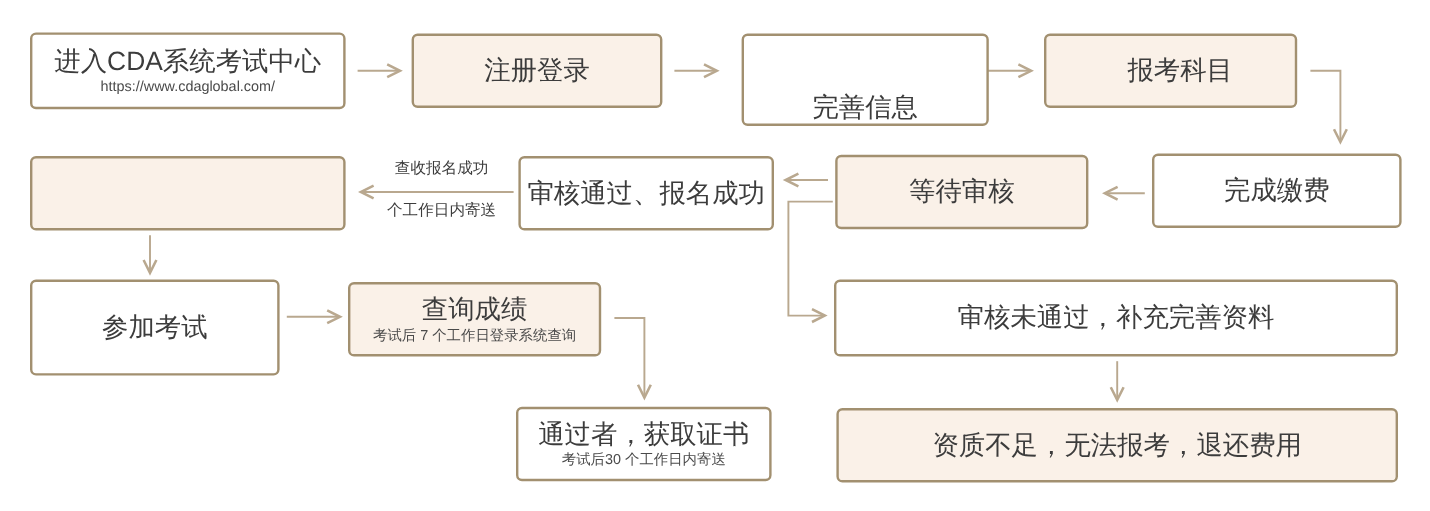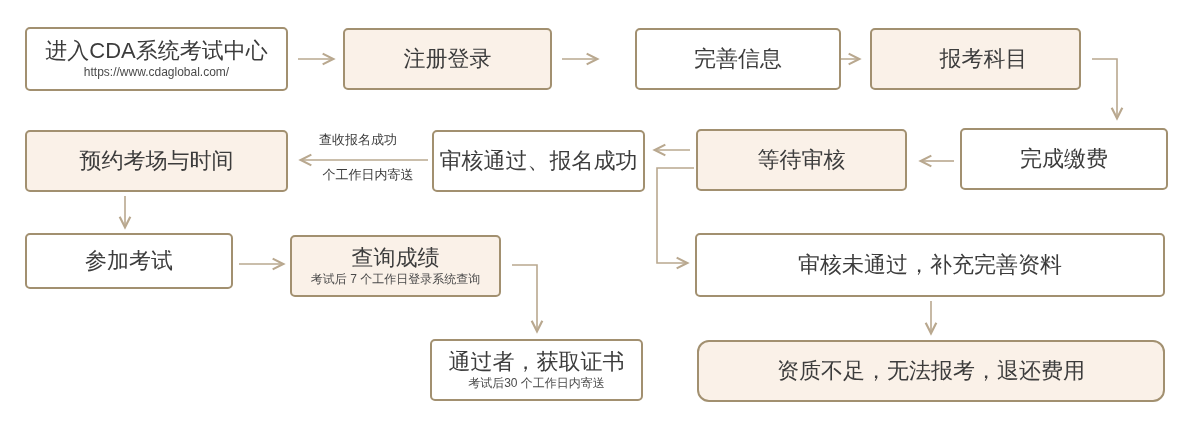--- a/index.html
+++ b/index.html
@@ -25,32 +25,32 @@
   .node.cream{background:var(--cream);}
   .node .title{font-size:22px;font-weight:500;color:var(--ink);line-height:1.25;white-space:nowrap;}
   .node .subtitle{font-size:12px;font-weight:400;color:var(--sub);line-height:1.3;white-space:nowrap;}
   .edge-label{
     position:absolute;z-index:2;width:130px;text-align:center;
     font-size:13px;color:var(--ink);line-height:1;white-space:nowrap;
   }
   
   #n-enter   {left:25px;  top:27px;  width:263px; height:64px;}
   #n-register{left:343px; top:28px;  width:209px; height:62px;}
-  #n-info    {left:635px; top:28px;  width:206px; height:62px;}
+  #n-info    {left:618px; top:28px;  width:206px; height:77px;justify-content:flex-end;}
   #n-subject {left:870px; top:28px;  width:211px; height:62px;padding-left:16px;}
   #n-book    {left:25px;  top:130px; width:263px; height:62px;}
   #n-approved{left:432px; top:130px; width:213px; height:62px;}
   #n-wait    {left:696px; top:129px; width:211px; height:62px;}
   #n-pay     {left:960px; top:128px; width:208px; height:62px;}
-  #n-exam    {left:25px;  top:233px; width:208px; height:56px;}
+  #n-exam    {left:25px;  top:233px; width:208px; height:80px;}
   #n-score   {left:290px; top:235px; width:211px; height:62px;align-items:center;}
   #n-reject  {left:695px; top:233px; width:470px; height:64px;}
   #n-cert    {left:430px; top:339px; width:213px; height:62px;}
-  #n-refund  {left:697px; top:340px; width:468px; height:62px;border-radius:12px;}
-  #lbl-mail-1{left:293px; top:133px;text-align:center;}
+  #n-refund  {left:697px; top:340px; width:468px; height:62px;}
+  #lbl-mail-1{left:303px; top:133px;text-align:center;}
   #lbl-mail-2{left:303px; top:168px;}
 </style>
 </head>
 <body>
 
 <div id="canvas">
 
   <svg class="arrows" width="1192" height="426" viewBox="0 0 1192 426" aria-hidden="true">
     <defs>
       <marker id="arr" viewBox="0 0 12 12" refX="9" refY="6" markerWidth="10" markerHeight="10" orient="auto">
@@ -94,21 +94,20 @@
 
   <div class="node cream" id="n-wait">
     <span class="title">等待审核</span>
   </div>
 
   <div class="node" id="n-approved">
     <span class="title">审核通过、报名成功</span>
   </div>
 
   <div class="node cream" id="n-book">
-    <span class="title">预约考场与时间</span>
   </div>
 
   <div class="node" id="n-exam">
     <span class="title">参加考试</span>
   </div>
 
   <div class="node cream" id="n-score">
     <span class="title">查询成绩</span>
     <span class="subtitle">考试后 7 个工作日登录系统查询</span>
   </div>

